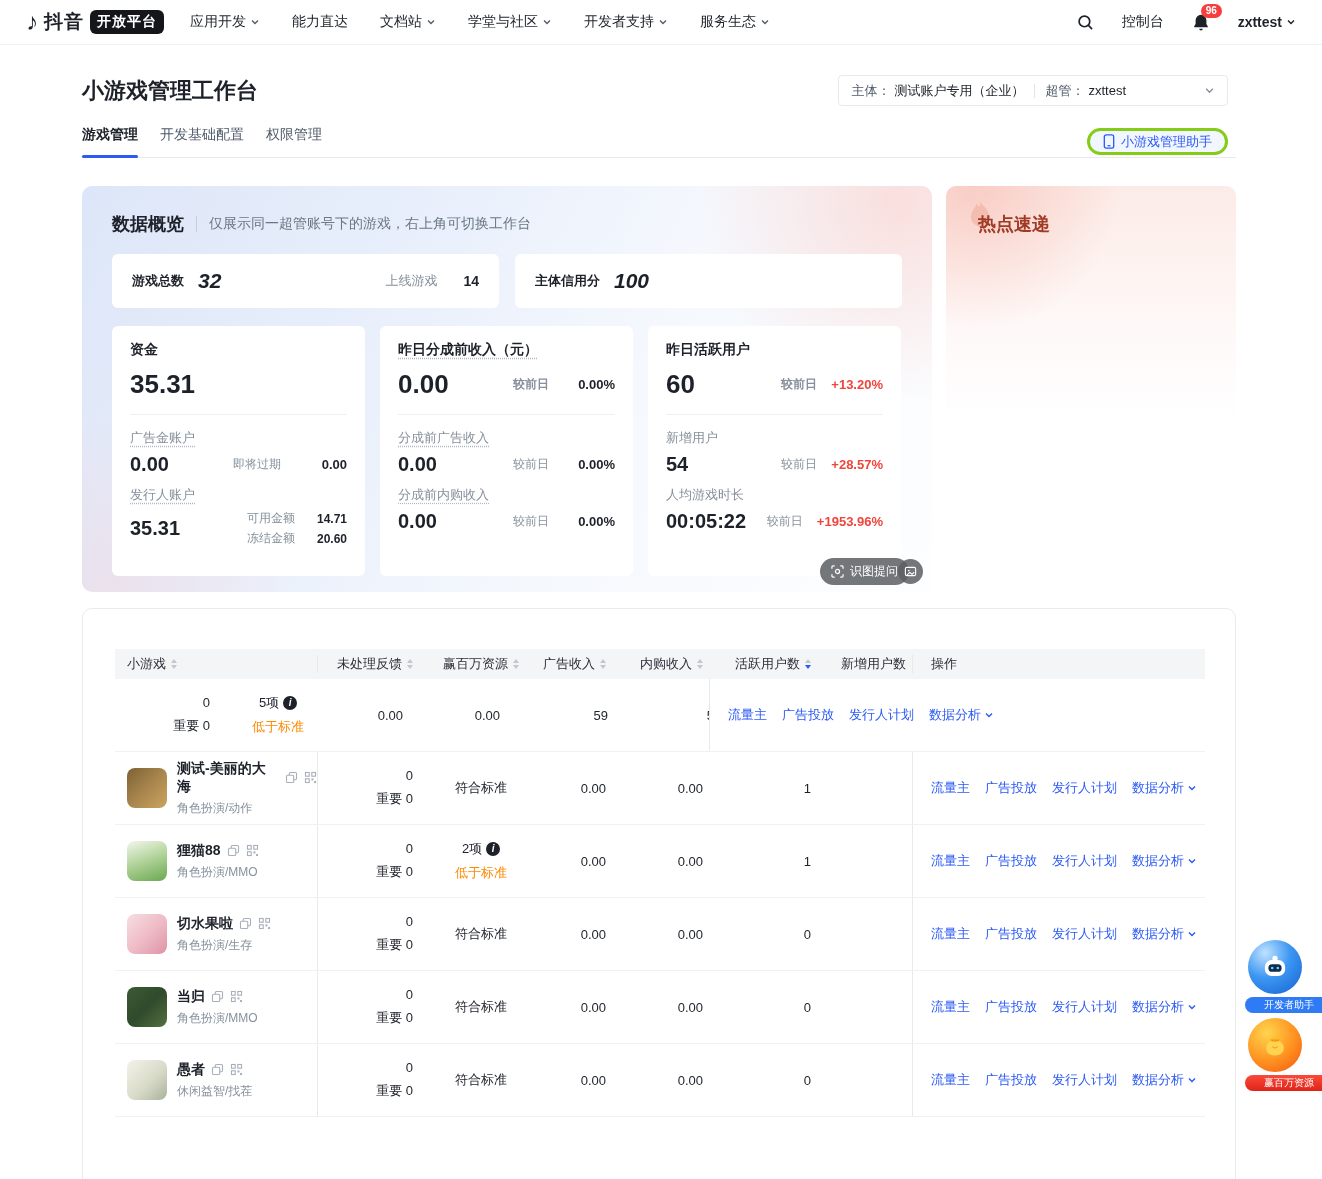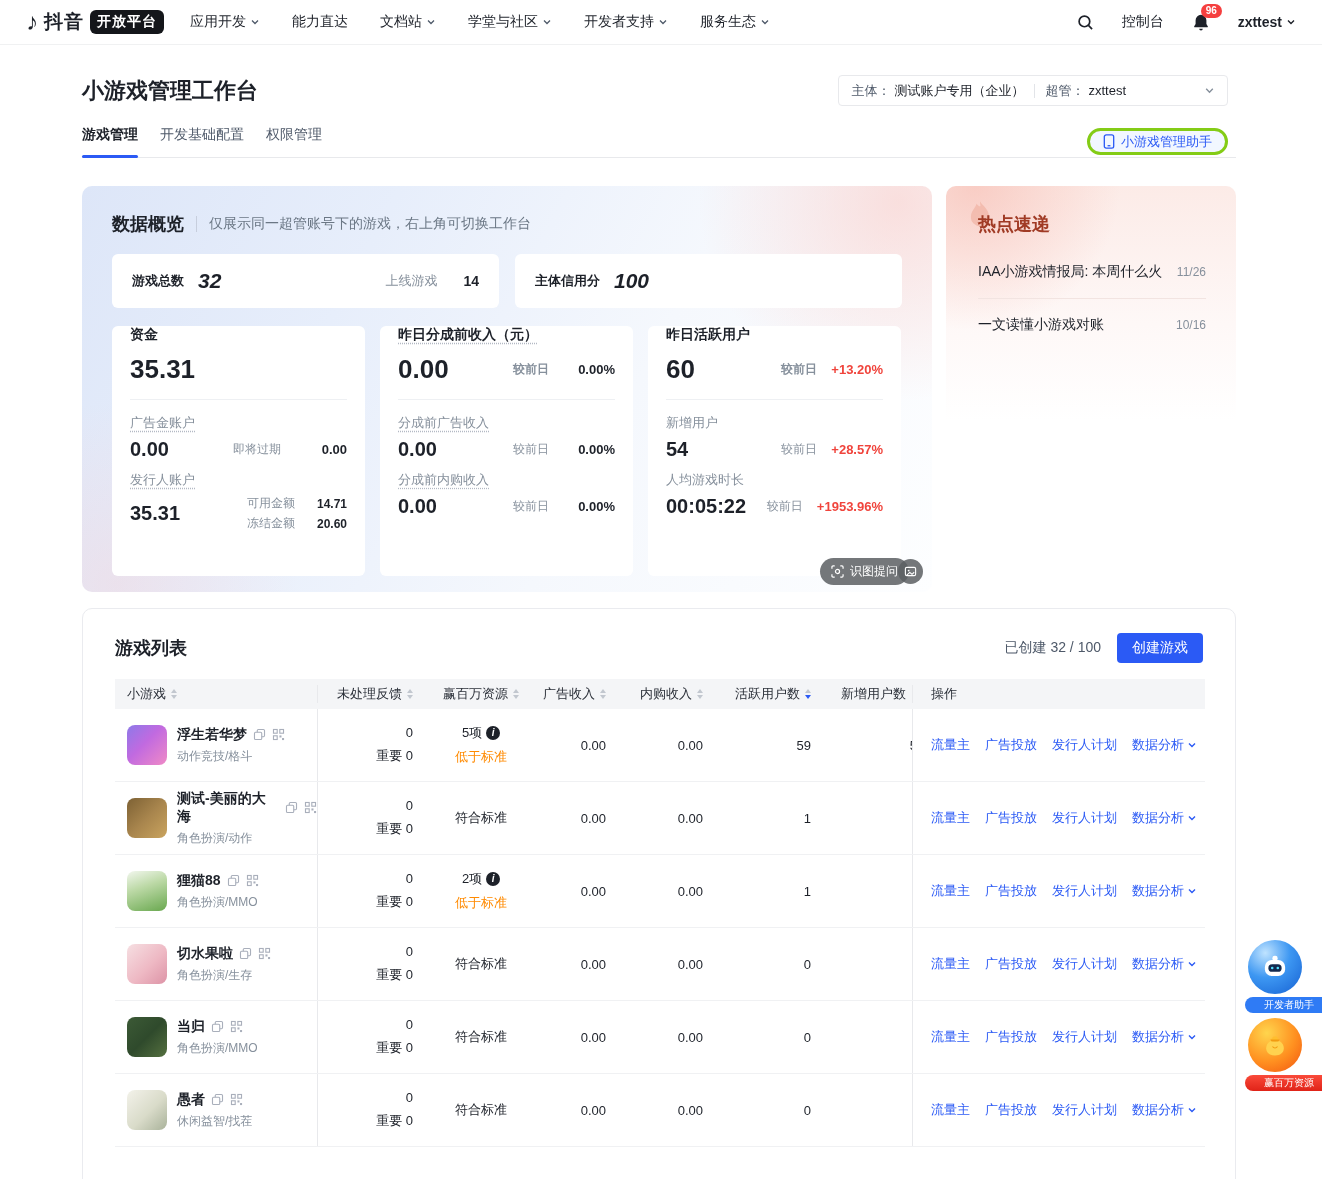--- a/index.html
+++ b/index.html
@@ -49,21 +49,21 @@
   .ov-bar{width:1px;height:16px;background:#c7cedd;}
   .ov-sub{font-size:14px;color:#6b7785;}
   .sum-row{display:flex;gap:16px;margin:18px 30px 0 30px;}
   .sum-card{background:#fff;border-radius:6px;height:54px;display:flex;align-items:center;padding:0 20px;flex:1;}
   .sum-label{font-size:13px;font-weight:700;}
   .sum-value{font-size:21px;font-weight:700;margin-left:14px;font-style:italic;}
   .sum-side{margin-left:auto;display:flex;align-items:center;gap:26px;}
   .sum-side-label{font-size:13px;color:#86909c;}
   .sum-side-value{font-size:14px;font-weight:700;}
   .stat-row{display:flex;gap:15px;margin:18px 30px 0 30px;}
-  .stat-card{background:#fff;border-radius:6px;width:253px;height:250px;padding:0 18px;}
+  .stat-card{background:#fff;border-radius:6px;width:253px;height:250px;padding:15px 18px;}
   .stat-title{font-size:14px;font-weight:700;}
   .dotted{text-decoration:underline dotted #b3b9c4;text-underline-offset:4px;}
   .stat-big{font-size:26px;font-weight:700;margin-top:10px;display:flex;align-items:center;}
   .stat-big .num{flex:0 0 auto;}
   .stat-hr{border:none;border-top:1px solid #eef0f3;margin:14px 0 12px 0;}
   .sec-label{font-size:13px;color:#86909c;margin-top:2px;display:inline-block;}
   .val-row{display:flex;align-items:center;margin-top:6px;}
   .val-row .num{font-size:20px;font-weight:700;flex:1;}
   .cmp-label{font-size:12px;color:#86909c;margin-right:14px;}
   .cmp-val{font-size:13px;font-weight:700;min-width:52px;text-align:right;}
@@ -354,53 +354,38 @@
         </div>
       </div>
     </div>
   </div>
 
   <div class="hot">
     <svg class="flame" width="28" height="32" viewBox="0 0 24 28" fill="#f2b9ab" opacity="0.85">
         <path d="M12 1c2 4 8 6.5 8 14a8 8 0 1 1-16 0C4 9.5 8 7 9 3c1 1.5 2 2.5 3 2.5S11.8 3 12 1z"></path>
       </svg>
     <div class="hot-title">热点速递</div>
-    <div class="hot-list">
-      <div class="hot-item">
-        <span class="hot-item-title">IAA小游戏情报局: 本周什么火</span>
-        <span class="hot-date">11/26</span>
-      </div>
-      <div class="hot-item">
-        <span class="hot-item-title">一文读懂小游戏对账</span>
-        <span class="hot-date">10/16</span>
-      </div>
-    </div>
   </div>
 
   <div class="ask-pill">
     <svg width="13" height="13" viewBox="0 0 14 14" fill="none" stroke="#fff" stroke-width="1.3">
         <path d="M1 4V2.2C1 1.5 1.5 1 2.2 1H4M10 1h1.8c.7 0 1.2.5 1.2 1.2V4M13 10v1.8c0 .7-.5 1.2-1.2 1.2H10M4 13H2.2c-.7 0-1.2-.5-1.2-1.2V10"></path>
         <circle cx="7" cy="7" r="2.2"></circle>
       </svg>
     <span>识图提问</span>
   </div>
   <div class="ask-round">
     <svg width="13" height="13" viewBox="0 0 14 14" fill="none" stroke="#fff" stroke-width="1.2">
         <rect x="1.5" y="2.5" width="11" height="9" rx="1.5"></rect>
         <circle cx="5" cy="6" r="1" fill="#fff" stroke="none"></circle>
         <path d="M3 11l3.2-3 2.4 2 2.4-2.2"></path>
       </svg>
   </div>
 
   <div class="games">
-    <div class="g-head">
-      <span class="g-title">游戏列表</span>
-      <span class="g-created">已创建 32 / 100</span>
-      <button class="g-create-btn">创建游戏</button>
-    </div>
 
     <div class="table">
       <div class="thead">
         <div class="th c1">
             <span>小游戏</span>
             <span class="sort">
               <i class="up"></i>
               <i class="down"></i>
             </span>
           </div>
@@ -441,48 +426,20 @@
           </div>
         <div class="th c7">
             <span style="margin-right:6px;">新增用户数</span>
           </div>
         <div class="th c8">
             <span>操作</span>
           </div>
       </div>
 
       <div class="tr">
-        <div class="td c1">
-            <div class="gicon" style="background:linear-gradient(135deg,#8d79e8 0%,#c16ae0 45%,#f08ac6 100%)"></div>
-          <div class="ginfo">
-              <div class="gname-row">
-                <span class="gname">浮生若华梦</span>
-            <span class="mini-icon">
-                  <svg width="13" height="13" viewBox="0 0 14 14" fill="none" stroke="#a9afbb" stroke-width="1.2">
-                    <rect x="4.6" y="1.6" width="7.8" height="7.8" rx="1.2"></rect>
-                    <rect x="1.6" y="4.6" width="7.8" height="7.8" rx="1.2" fill="#fff"></rect>
-                  </svg>
-                </span>
-            <span class="mini-icon">
-                  <svg width="13" height="13" viewBox="0 0 14 14">
-                    <g fill="none" stroke="#a9afbb" stroke-width="1.2">
-                      <rect x="1.6" y="1.6" width="4" height="4"></rect>
-                      <rect x="8.4" y="1.6" width="4" height="4"></rect>
-                      <rect x="1.6" y="8.4" width="4" height="4"></rect>
-                    </g>
-                    <g fill="#a9afbb">
-                      <rect x="8" y="8" width="2.2" height="2.2"></rect>
-                      <rect x="10.8" y="10.8" width="2.2" height="2.2"></rect>
-                    </g>
-                  </svg>
-                </span>
-              </div>
-          <div class="gcat">动作竞技/格斗</div>
-            </div>
-          </div>
         <div class="td c2">
             <div class="fb-cell">
               <span>0</span>
               <span>重要 0</span>
             </div>
           </div>
         <div class="td c3 warn">
             <div class="perf-cell">
               <span class="perf-count">
                 <span>5项</span>

